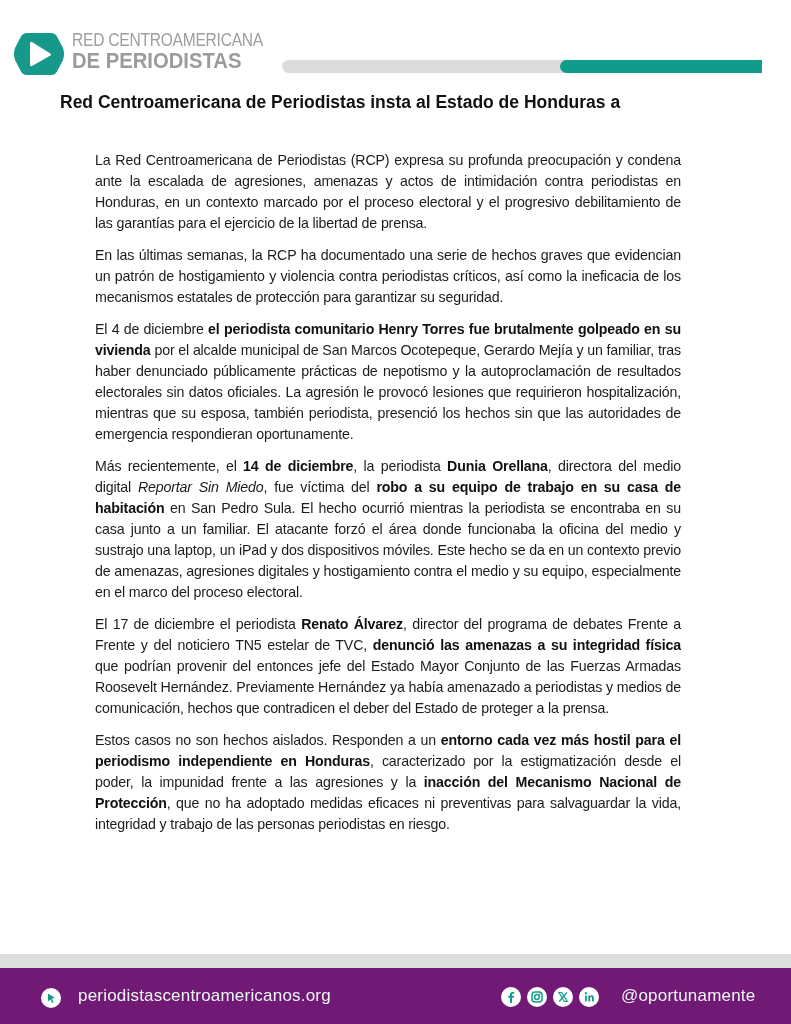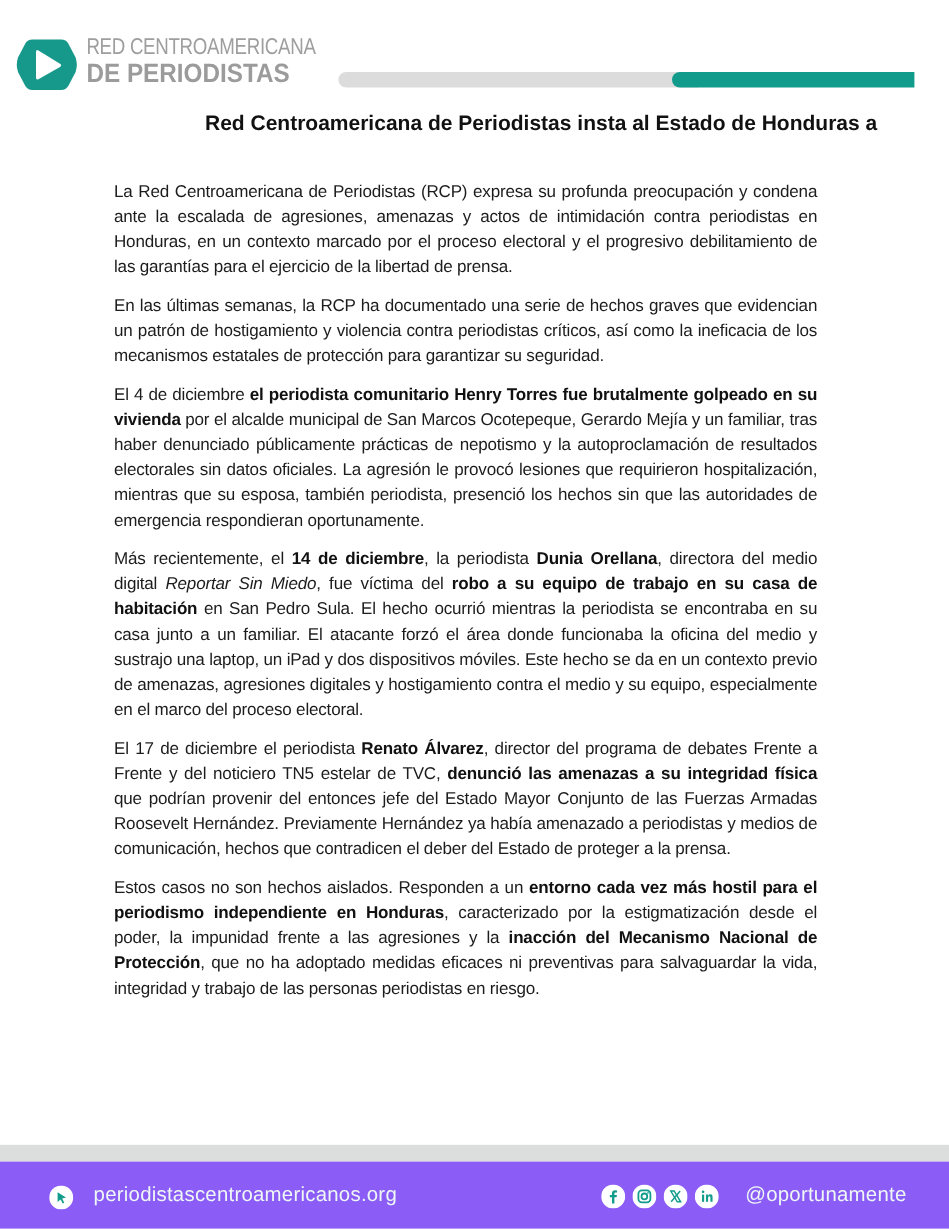--- a/index.html
+++ b/index.html
@@ -14,31 +14,31 @@
                 display: block; white-space: nowrap; }
   .logo-line2 { font-family: "Liberation Sans", sans-serif; font-weight: bold; font-size: 22px;
                 color: #9b9b9b; letter-spacing: 0px; transform: scaleX(0.92); transform-origin: left top;
                 display: block; white-space: nowrap; margin-top: 1px; }
   .header-bar { position: absolute; left: 282px; top: 60px; width: 480px; height: 13px; }
   .header-bar .gray { position: absolute; left: 0; top: 0; width: 300px; height: 13px;
                       background: #dcdcdc; border-radius: 7px 0 0 7px; }
   .header-bar .teal { position: absolute; left: 278px; top: 0; width: 202px; height: 13px;
                       background: #109b8b; border-radius: 7px 0 0 7px; }
 
-  .title { position: absolute; left: 60px; top: 91px; width: 671px; text-align: right;
+  .title { position: absolute; left: 60px; top: 91px; width: 671px; text-align: left;
            font-weight: bold; font-size: 17.5px; line-height: 22px; color: #111; }
 
   .content { position: absolute; left: 83px; top: 150px; width: 598px; }
   .content p { margin: 0 0 11px 12px; font-size: 14.2px; line-height: 21px; text-align: justify;
                color: #1c1c1c; letter-spacing: -0.15px; }
   .content p b { font-weight: bold; color: #111; }
   .content p i { }
 
   .footer-gray { position: absolute; left: 0; top: 954px; width: 791px; height: 14px; background: #dcdedd; }
-  .footer { position: absolute; left: 0; top: 968px; width: 791px; height: 56px; background: #8b5cf6;
+  .footer { position: absolute; left: 0; top: 968px; width: 791px; height: 56px; background: #701a75;
             color: #ffffff; }
   .footer .web-icon { position: absolute; left: 41px; top: 20px; width: 20px; height: 20px; }
   .footer .web-text { position: absolute; left: 78px; top: 18px; font-size: 17px; color: #eef7f5;
                       letter-spacing: 0.2px; }
   .footer .social { position: absolute; left: 501px; top: 19px; display: flex; gap: 6px; }
   .footer .social span { width: 20px; height: 20px; display: block; }
   .footer .handle { position: absolute; left: 621px; top: 18px; font-size: 17px; color: #eef7f5;
                     letter-spacing: 0.2px; }
 </style>
 </head>

